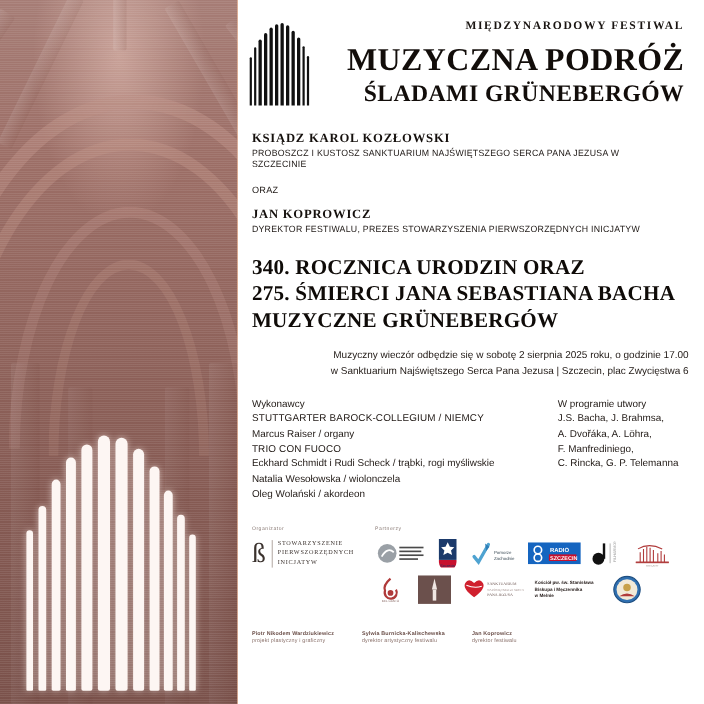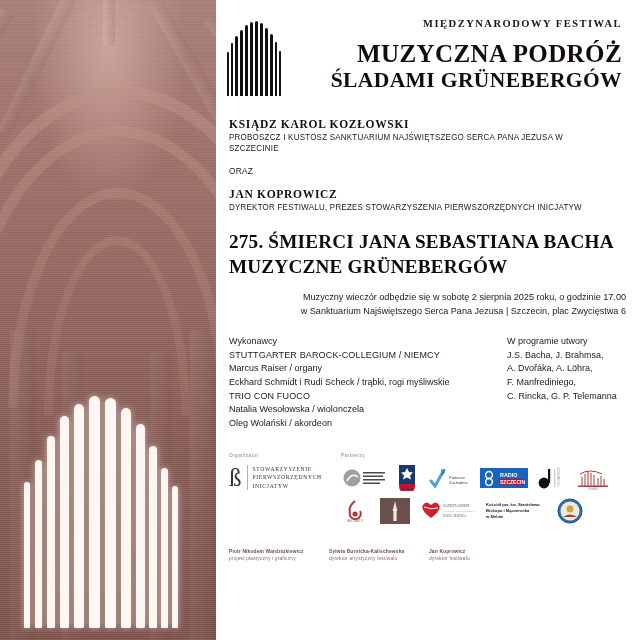--- a/index.html
+++ b/index.html
@@ -38,21 +38,21 @@
   .content{position:relative;flex:1;padding:0;background:#fff;color:#1a1512;}
   .pad{padding:0 14px 0 13px;}
 
   
   .head{display:flex;align-items:flex-start;padding:14px 14px 0 10px;}
   .mark{width:58px;height:80px;position:relative;flex:0 0 58px;margin-top:2px;}
   .mark span{position:absolute;bottom:0;background:#111;border-radius:4px 4px 0 0;}
   .headtxt{flex:1;text-align:right;padding-right:4px;}
   .fest{font-family:"Liberation Serif",serif;font-size:10.5px;letter-spacing:1.5px;
         font-weight:700;color:#1a1512;margin:4px 0 10px;}
-  .t1{font-family:"Liberation Serif",serif;font-weight:700;font-size:25px;
+  .t1{font-family:"Liberation Serif",serif;font-weight:700;font-size:29px;
       letter-spacing:.4px;line-height:1.16;color:#120d0a;}
   .t2{font-family:"Liberation Serif",serif;font-weight:700;font-size:21.5px;
       letter-spacing:.4px;line-height:1.16;color:#120d0a;}
 
   
   .invite{margin-top:22px;}
   .nm{font-family:"Liberation Serif",serif;font-weight:700;font-size:11.5px;letter-spacing:.7px;color:#15100d;}
   .rl{font-size:8.3px;letter-spacing:.25px;color:#1d1714;margin-top:2px;line-height:1.3;
       font-stretch:condensed;transform:scaleX(.96);transform-origin:left;}
   .oraz{font-size:8.3px;letter-spacing:.25px;color:#1d1714;margin:12px 0;}
@@ -156,36 +156,37 @@
     <div class="pad">
       <div class="invite">
         <div class="nm">KSIĄDZ KAROL KOZŁOWSKI</div>
         <div class="rl">PROBOSZCZ I KUSTOSZ SANKTUARIUM NAJŚWIĘTSZEGO SERCA PANA JEZUSA W SZCZECINIE</div>
         <div class="oraz">ORAZ</div>
         <div class="nm">JAN KOPROWICZ</div>
         <div class="rl">DYREKTOR FESTIWALU, PREZES STOWARZYSZENIA PIERWSZORZĘDNYCH INICJATYW</div>
       </div>
 
       <div class="big">
+        <div>340. ROCZNICA URODZIN ORAZ</div>
         <div>275. ŚMIERCI JANA SEBASTIANA BACHA</div>
         <div>MUZYCZNE GRÜNEBERGÓW</div>
       </div>
 
       <div class="when">
         <div>Muzyczny wieczór odbędzie się w sobotę 2 sierpnia 2025 roku, o godzinie 17.00</div>
         <div>w Sanktuarium Najświętszego Serca Pana Jezusa | Szczecin, plac Zwycięstwa 6</div>
       </div>
 
       <div class="cols">
         <div class="colL">
           <div class="lbl">Wykonawcy</div>
           <div class="li caps">STUTTGARTER BAROCK-COLLEGIUM / NIEMCY</div>
           <div class="li">Marcus Raiser / organy</div>
+          <div class="li caps">TRIO CON FUOCO</div>
           <div class="li">Eckhard Schmidt i Rudi Scheck / trąbki, rogi myśliwskie</div>
-          <div class="li caps">TRIO CON FUOCO</div>
           <div class="li">Natalia Wesołowska / wiolonczela</div>
           <div class="li">Oleg Wolański / akordeon</div>
         </div>
         <div class="colR">
           <div class="lbl">W programie utwory</div>
           <div class="li">J.S. Bacha, J. Brahmsa,</div>
           <div class="li">A. Dvořáka, A. Löhra,</div>
           <div class="li">F. Manfrediniego,</div>
           <div class="li">C. Rincka, G. P. Telemanna</div>
         </div>

